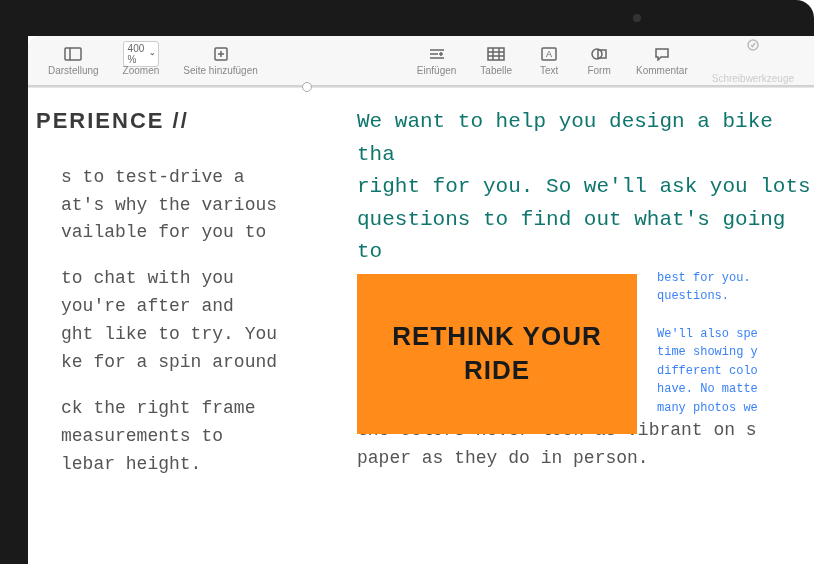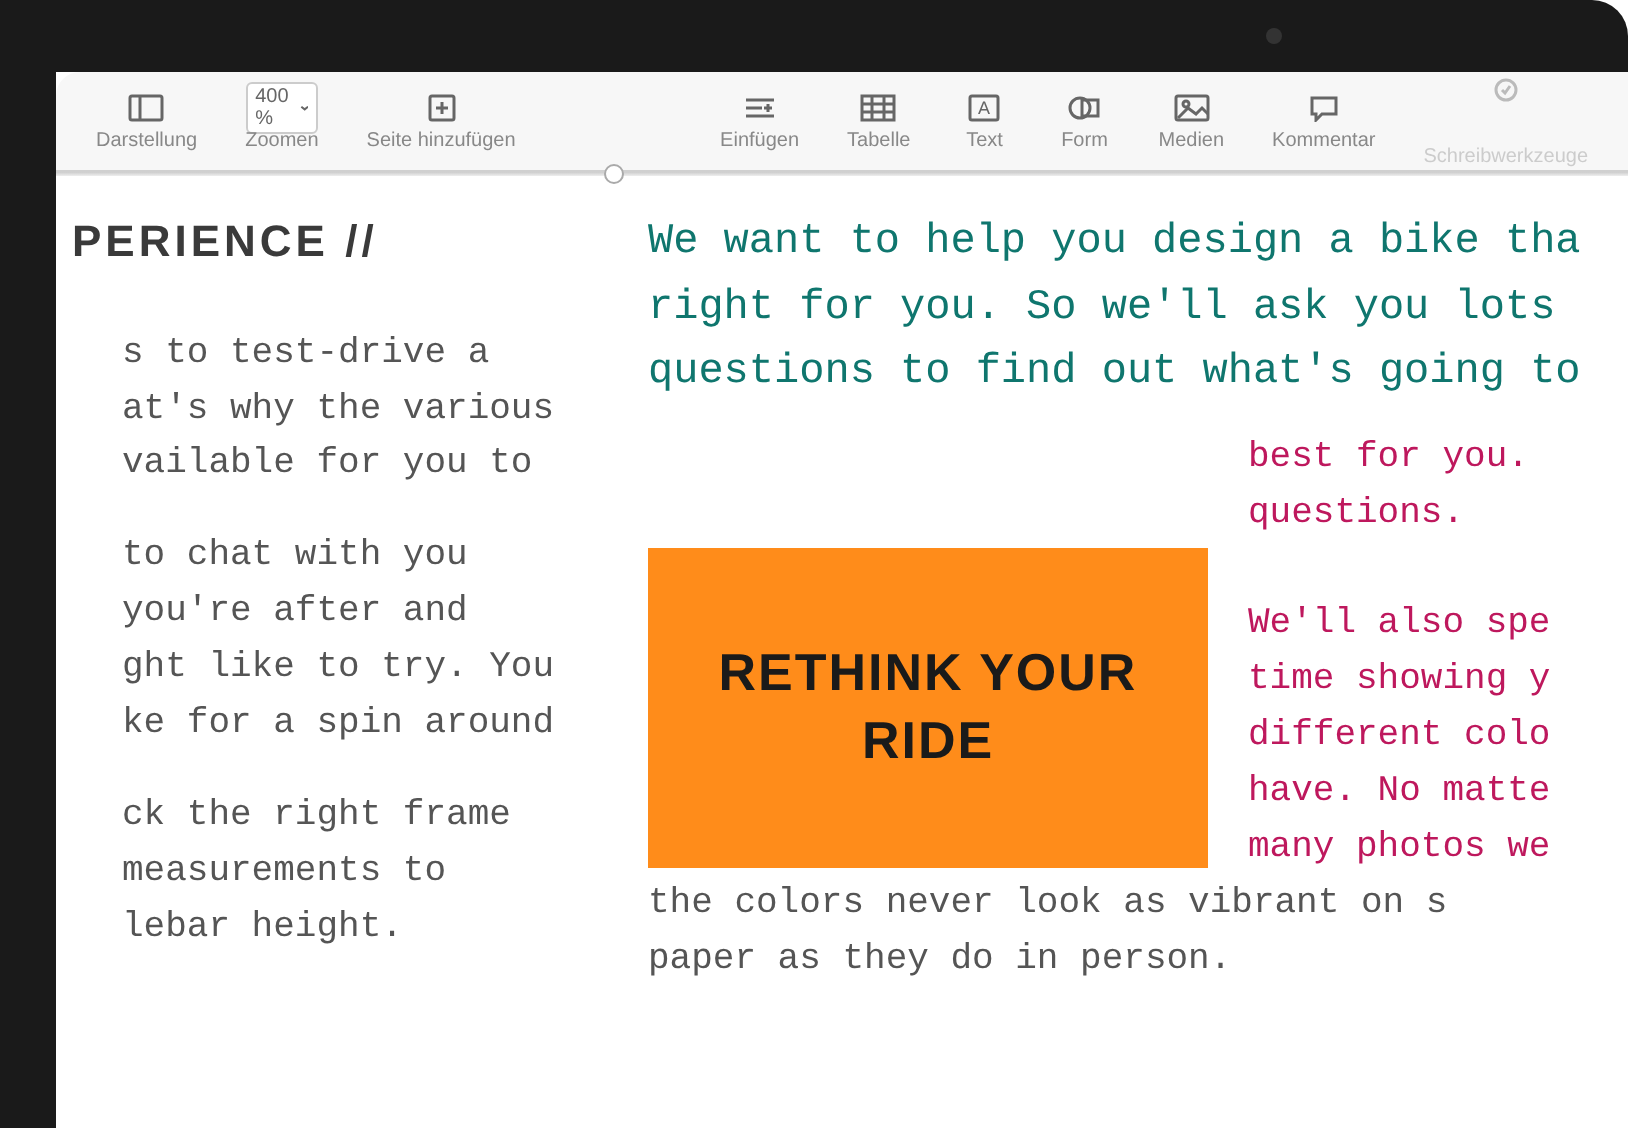--- a/index.html
+++ b/index.html
@@ -133,20 +133,21 @@
       height: 10px;
       background: #fff;
       border: 1px solid #aaa;
       border-radius: 50%;
     }
     
     .document-area {
       display: flex;
       height: calc(100% - 52px);
       overflow: hidden;
+      gap: 33px;
     }
     
     .column-left {
       width: 280px;
       padding: 18px 16px 18px 8px;
       flex-shrink: 0;
     }
     
     .column-right {
       flex: 1;
@@ -201,25 +202,25 @@
     
     .body-text-right-top {
       font-family: "Menlo", "Courier New", monospace;
       font-size: 21px;
       color: #0f766e;
       line-height: 1.55;
     }
     
     .body-text-right-side {
       font-family: "Menlo", "Courier New", monospace;
-      font-size: 18px;
-      color: #be185d;
+      font-size: 12px;
+      color: #3b82f6;
       line-height: 1.55;
       margin-left: 300px;
-      margin-top: 12px;
+      margin-top: 0;
     }
     
     .body-text-right-bottom {
       font-family: "Menlo", "Courier New", monospace;
       font-size: 18px;
       color: #555;
       line-height: 1.55;
       margin-top: 0;
     }
     
@@ -316,30 +317,20 @@
     <div class="toolbar-item">
       <div class="toolbar-icon">
         <svg width="16" height="14" viewBox="0 0 16 14">
             <circle cx="6" cy="7" r="5"></circle>
             <rect x="7" y="3" width="8" height="8"></rect>
           </svg>
       </div>
       <span class="toolbar-label">Form</span>
     </div>
 
-    <div class="toolbar-item">
-      <div class="toolbar-icon">
-        <svg width="18" height="14" viewBox="0 0 18 14">
-            <rect x="1" y="1" width="16" height="12" rx="1"></rect>
-            <circle cx="6" cy="5" r="1.5"></circle>
-            <path d="M2 12 L7 7 L11 10 L14 7 L17 10"></path>
-          </svg>
-      </div>
-      <span class="toolbar-label">Medien</span>
-    </div>
 
     <div class="toolbar-item">
       <div class="toolbar-icon">
         <svg width="16" height="14" viewBox="0 0 16 14">
             <path d="M2 2 h12 v8 h-7 l-3 3 v-3 h-2 z"></path>
           </svg>
       </div>
       <span class="toolbar-label">Kommentar</span>
     </div>
 

